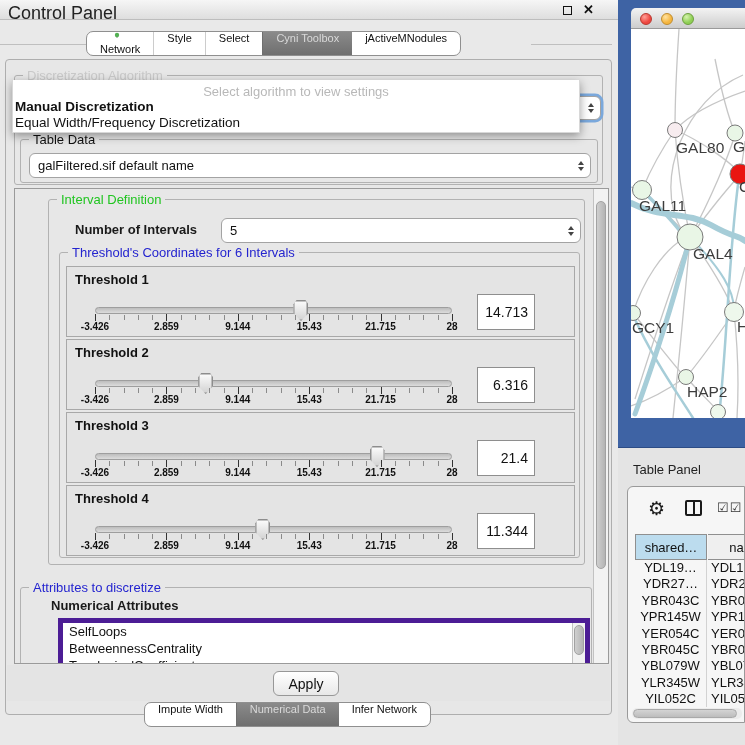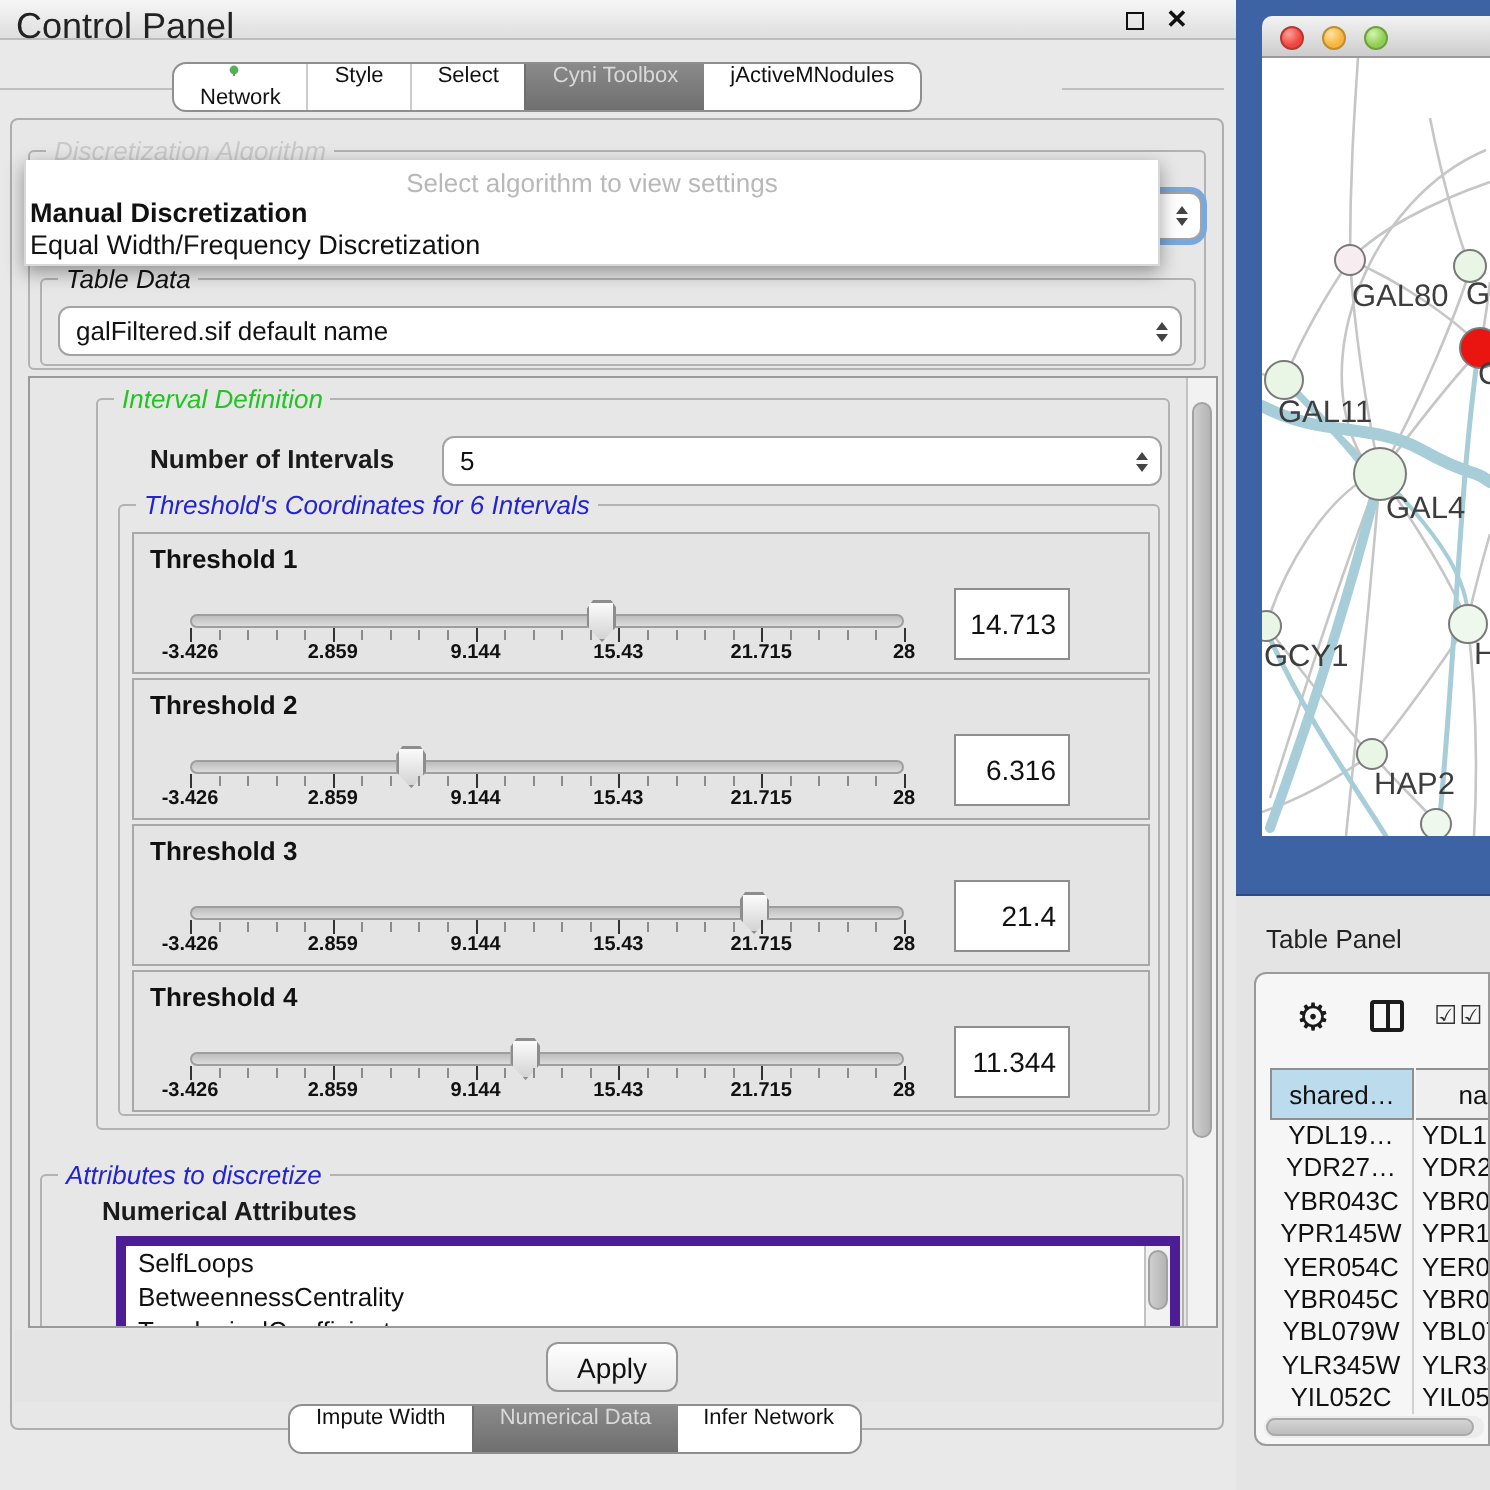--- a/index.html
+++ b/index.html
@@ -22,21 +22,21 @@
     color:#111; border-left:1px solid #ccc; white-space:nowrap;flex-direction:column; }
   .seg:first-child { border-left:none; }
   .seg.sel { background:linear-gradient(#8a8a8a,#6f6f6f); color:#d9d9d9; border-left-color:#6f6f6f; }
   .seg.sel + .seg { border-left:none; }
 
   
   .containerA { position:absolute; left:5px; top:59px; width:607px; height:656px;
     background:#e7e7e7; border:1px solid #aeaeae; border-radius:4px; }
 
   .group { position:absolute; border:1px solid #b2b2b2; border-radius:3px; }
-  .group-label { position:absolute; top:-8px; left:8px; padding:0 4px; background:#e7e7e7; font-size:13px;font-style:italic; }
+  .group-label { position:absolute; top:-8px; left:8px; padding:0 4px; background:#e7e7e7; font-size:13px; }
   .gl-gray  { color:#c9c9c9; }
   .gl-green { color:#21c521; }
   .gl-blue  { color:#2424cf; }
   .gl-black { color:#111; font-weight:bold; }
 
   .combo { position:absolute; background:#fff; border:1px solid #a3a3a3; border-radius:6px;
     display:flex; align-items:center; }
   .combo-text { flex:1; padding-left:8px; font-size:13px; color:#111; overflow:hidden; white-space:nowrap; }
   .spinner { width:18px; display:flex; flex-direction:column; align-items:center; gap:2px; }
   .spin-up { width:0; height:0; border-left:3.5px solid transparent; border-right:3.5px solid transparent; border-bottom:4px solid #444; }

